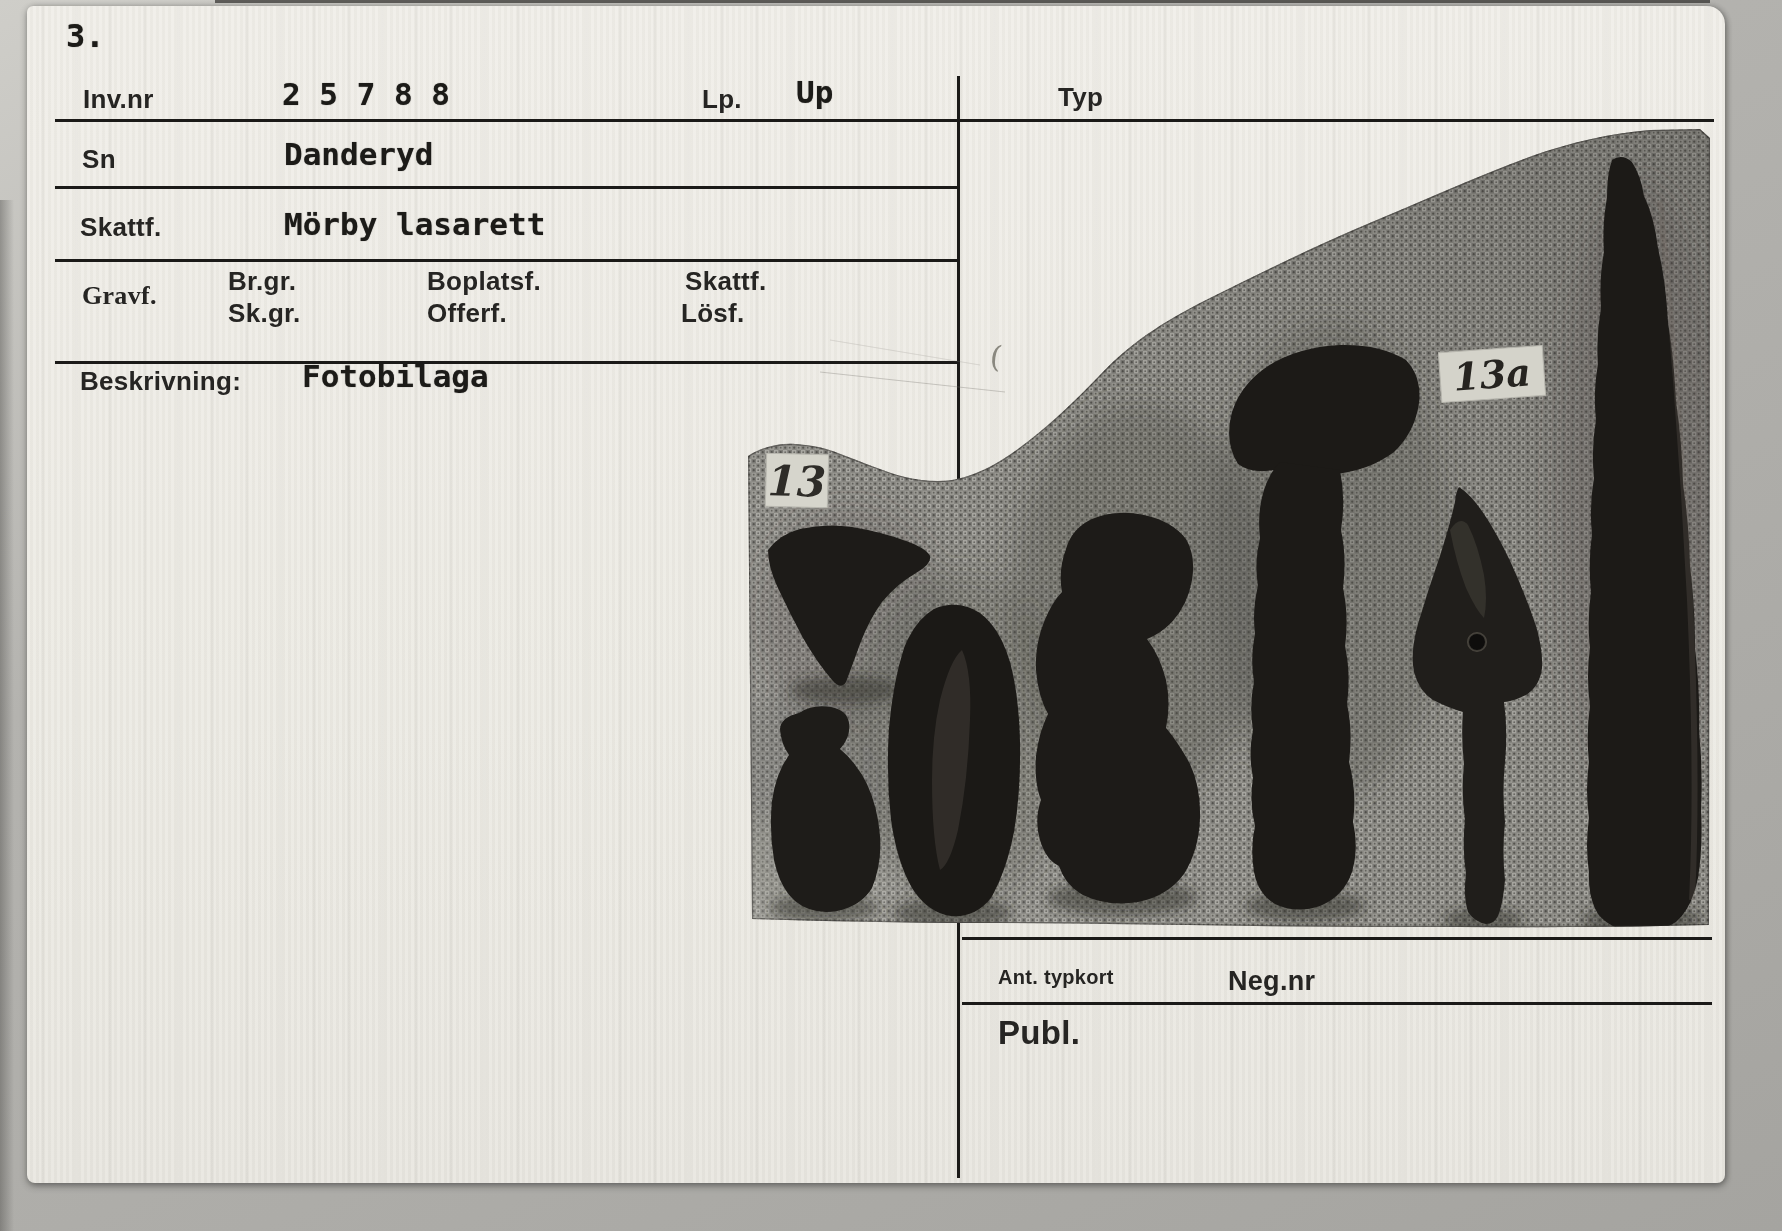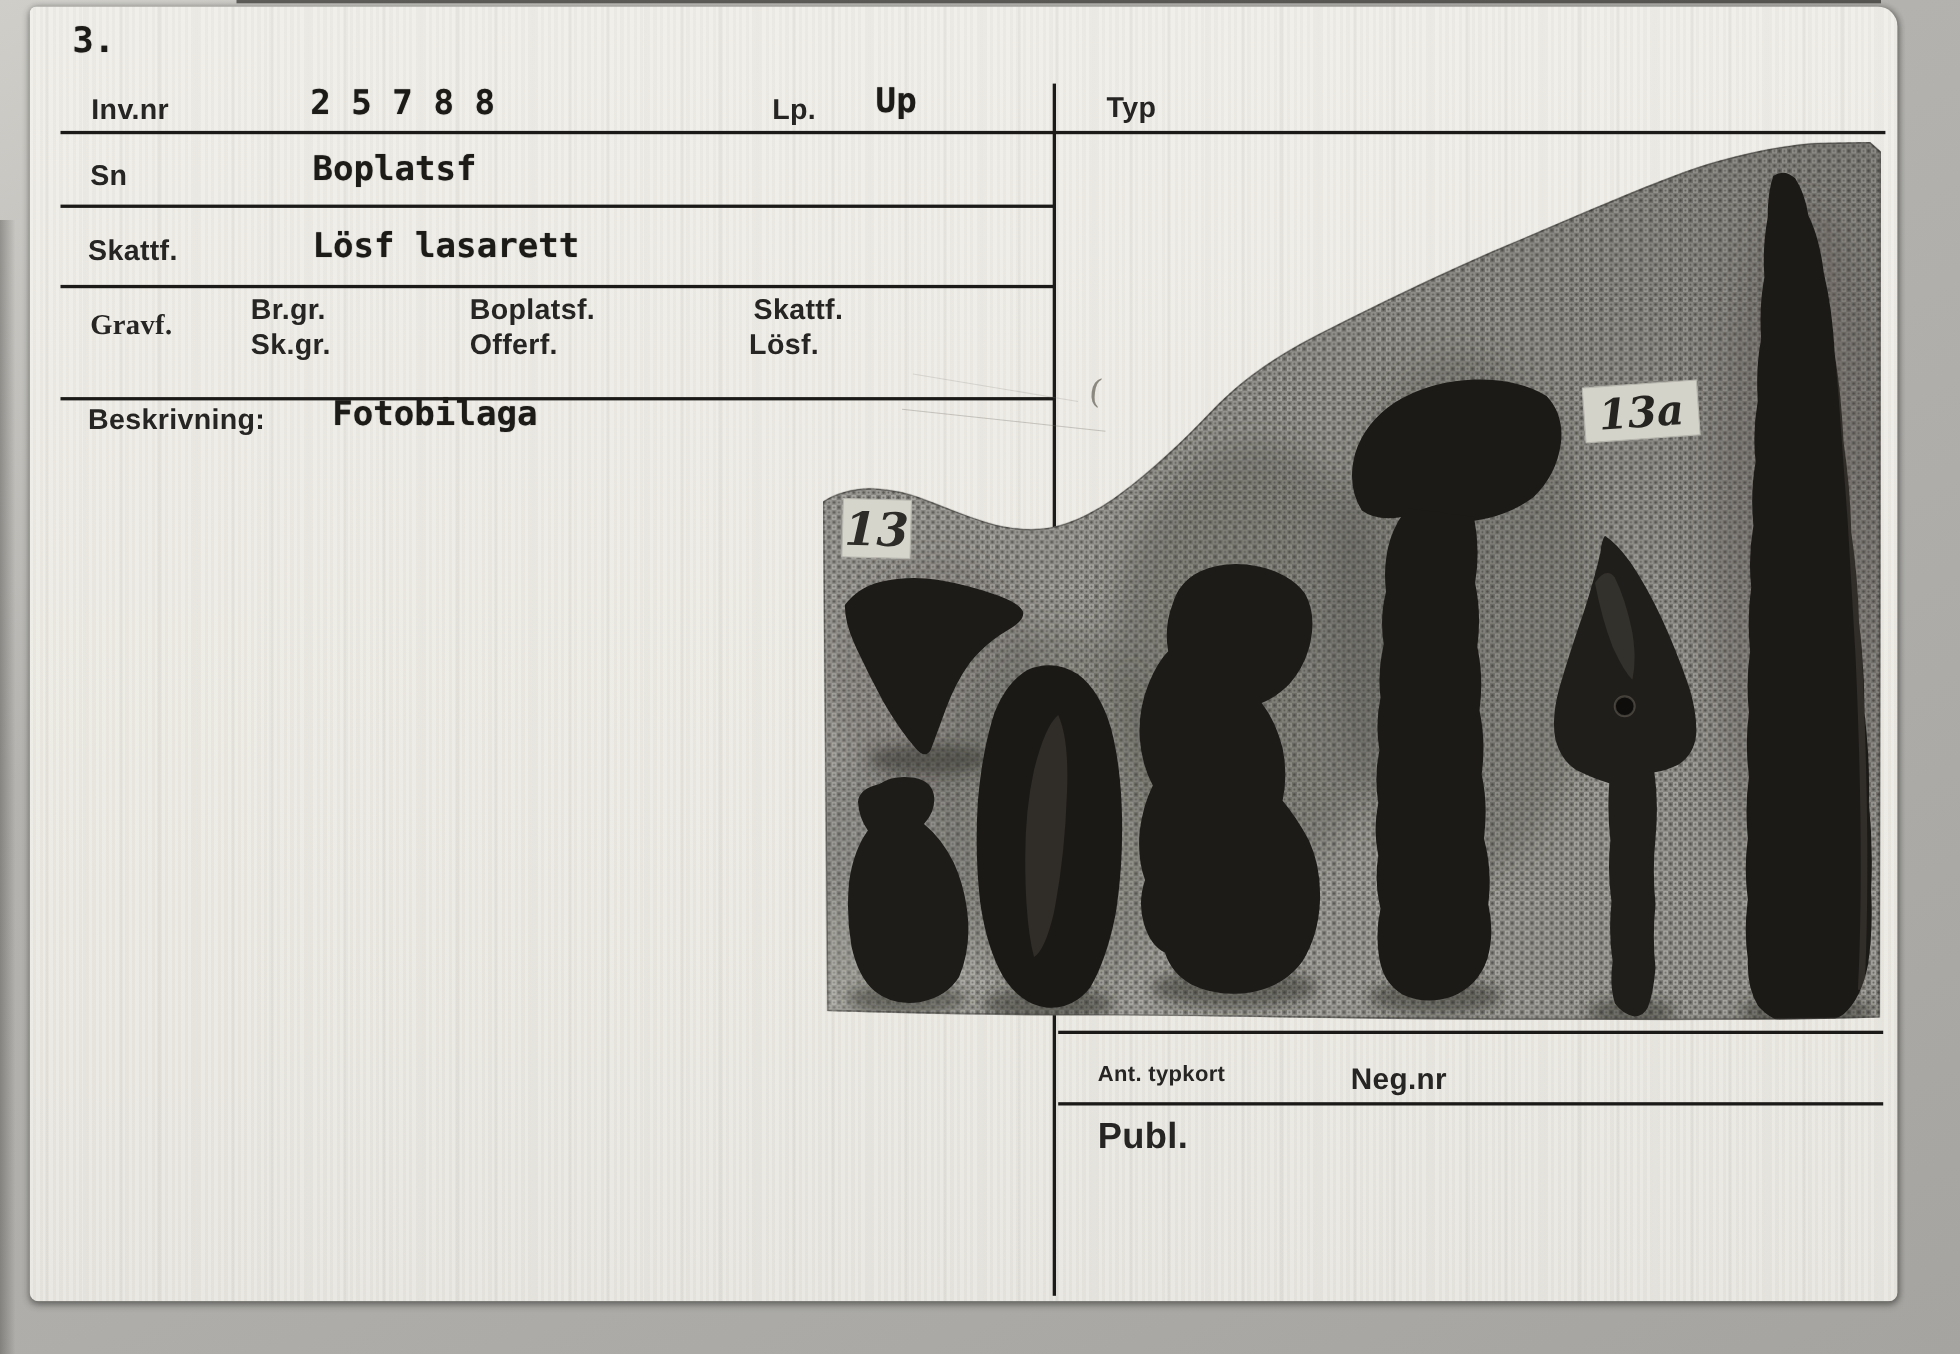--- a/index.html
+++ b/index.html
@@ -55,39 +55,39 @@
   <div class="hline z2" style="left:55px;top:119px;width:1659px;"></div>
   <div class="hline z2" style="left:55px;top:186px;width:903px;"></div>
   <div class="hline z2" style="left:55px;top:259px;width:903px;"></div>
   <div class="hline z2" style="left:55px;top:361px;width:903px;"></div>
   <div class="vline z2" style="left:957px;top:76px;height:1102px;"></div>
   <div class="hline z2" style="left:962px;top:937px;width:750px;"></div>
   <div class="hline z2" style="left:962px;top:1002px;width:750px;"></div>
 
   <div class="lbl z3" style="left:83px;top:86px;">Inv.nr</div>
   <div class="lbl z3" style="left:702px;top:86px;">Lp.</div>
-  <div class="lbl z3" style="left:1006px;top:84px;">Typ</div>
+  <div class="lbl z3" style="left:1058px;top:84px;">Typ</div>
   <div class="lbl z3" style="left:82px;top:146px;">Sn</div>
   <div class="lbl z3" style="left:80px;top:214px;">Skattf.</div>
   <div class="lbl z3" style="left:82px;top:282px;font-family:Liberation Serif, serif;">Gravf.</div>
   <div class="lbl z3" style="left:228px;top:268px;">Br.gr.</div>
   <div class="lbl z3" style="left:228px;top:300px;">Sk.gr.</div>
   <div class="lbl z3" style="left:427px;top:268px;">Boplatsf.</div>
   <div class="lbl z3" style="left:427px;top:300px;">Offerf.</div>
   <div class="lbl z3" style="left:685px;top:268px;">Skattf.</div>
   <div class="lbl z3" style="left:681px;top:300px;">Lösf.</div>
   <div class="lbl z3" style="left:80px;top:368px;">Beskrivning:</div>
   <div class="lbl z3" style="left:998px;top:967px;font-size:20px;">Ant. typkort</div>
   <div class="lbl z3" style="left:1228px;top:967px;font-size:27px;">Neg.nr</div>
   <div class="lbl z3" style="left:998px;top:1016px;font-size:33px;">Publ.</div>
 
   <div class="type z3" style="left:282px;top:78px;">2 5 7 8 8</div>
   <div class="type z3" style="left:796px;top:76px;">Up</div>
-  <div class="type z3" style="left:284px;top:138px;">Boplatsf</div>
-  <div class="type z3" style="left:284px;top:208px;">Lösf lasarett</div>
+  <div class="type z3" style="left:284px;top:138px;">Danderyd</div>
+  <div class="type z3" style="left:284px;top:208px;">Mörby lasarett</div>
   <div class="type z3" style="left:302px;top:360px;">Fotobilaga</div>
 
   <div class="stray z3" style="left:990px;top:342px;">(</div>
 
   <svg class="photo-svg" width="978" height="834" viewBox="740 104 978 834">
     <defs>
       <clipPath id="photoClip">
           <path d="M748 456 C760 448 778 443 795 444 C812 445 826 448 838 453 C862 462 885 472 905 477 C922 481 938 482 952 480 C972 477 995 466 1018 449 C1048 427 1075 401 1100 375 C1135 338 1172 317 1212 297 C1262 272 1315 246 1372 222 C1425 200 1480 175 1532 156 C1568 143 1612 133 1650 130 L1700 129 L1710 138 L1709 925 C1600 928 1500 927 1400 927 C1250 927 1100 923 980 923 C900 923 820 921 752 919 Z"></path>
         </clipPath>
       <pattern id="weave" width="9" height="9" patternUnits="userSpaceOnUse">

